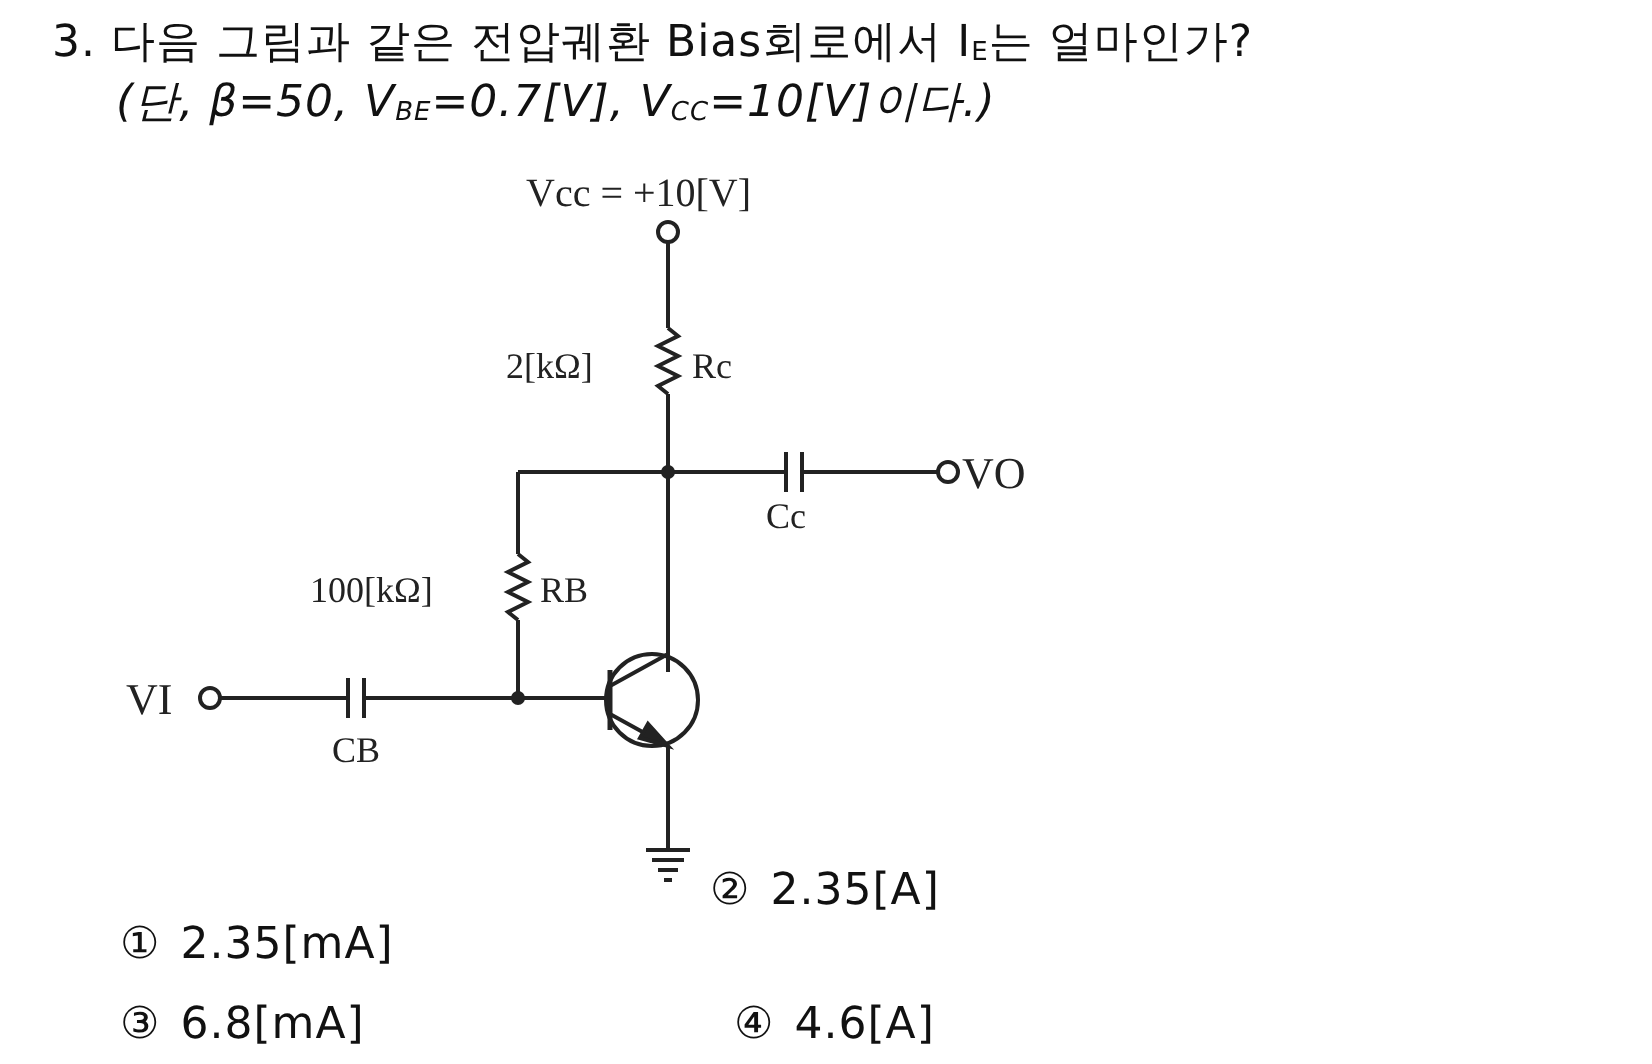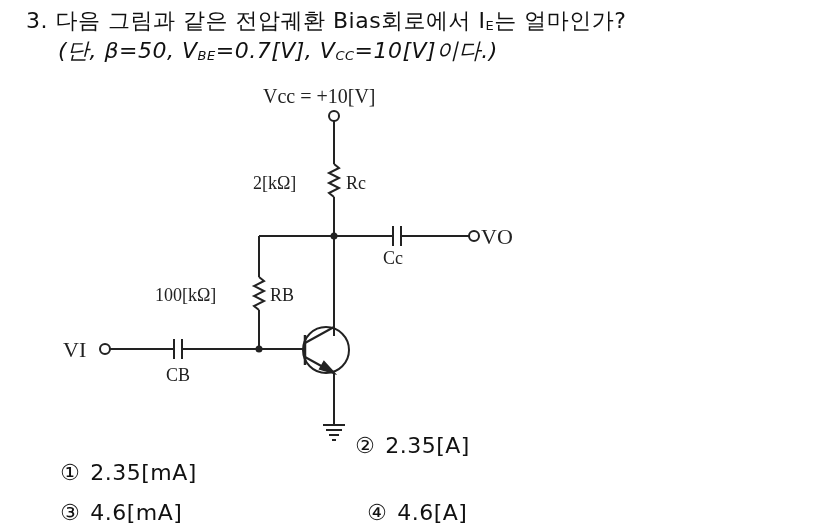--- a/index.html
+++ b/index.html
@@ -82,17 +82,17 @@
   <text x="166" y="381" font-size="18">CB</text>
 </svg>
 
 <div class="opt" style="left:60px; top:460px;">
   <span class="num">①</span><span>2.35[mA]</span>
 </div>
 <div class="opt" style="left:355px; top:433px;">
   <span class="num">②</span><span>2.35[A]</span>
 </div>
 <div class="opt" style="left:60px; top:500px;">
-  <span class="num">③</span><span>4.6[mA]</span>
+  <span class="num">③</span><span>6.8[mA]</span>
 </div>
 <div class="opt" style="left:367px; top:500px;">
   <span class="num">④</span><span>4.6[A]</span>
 </div>
 
 </body></html>

